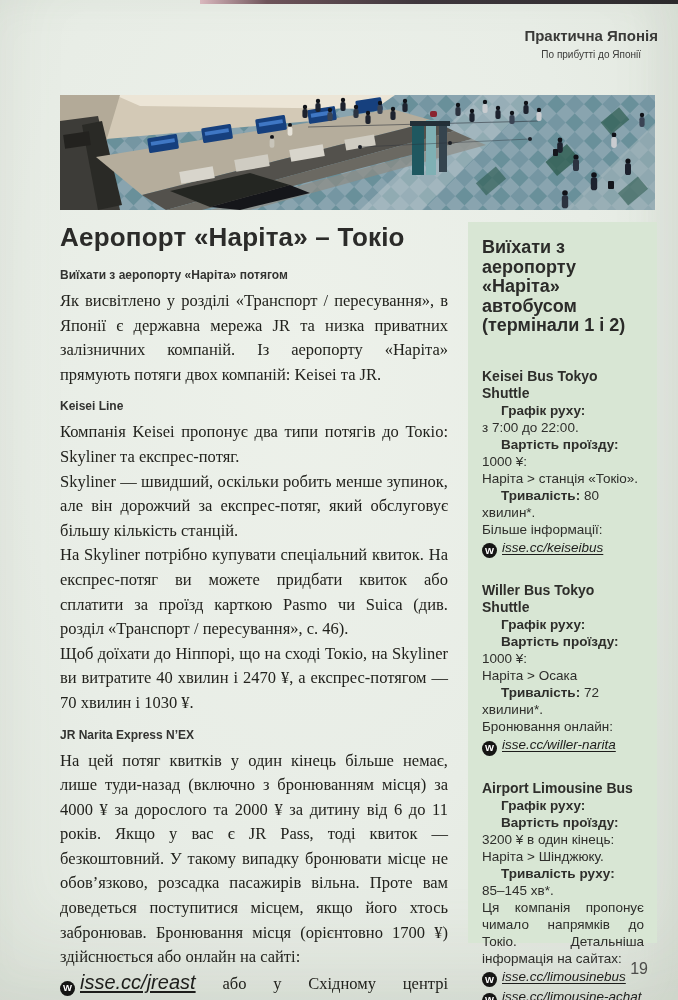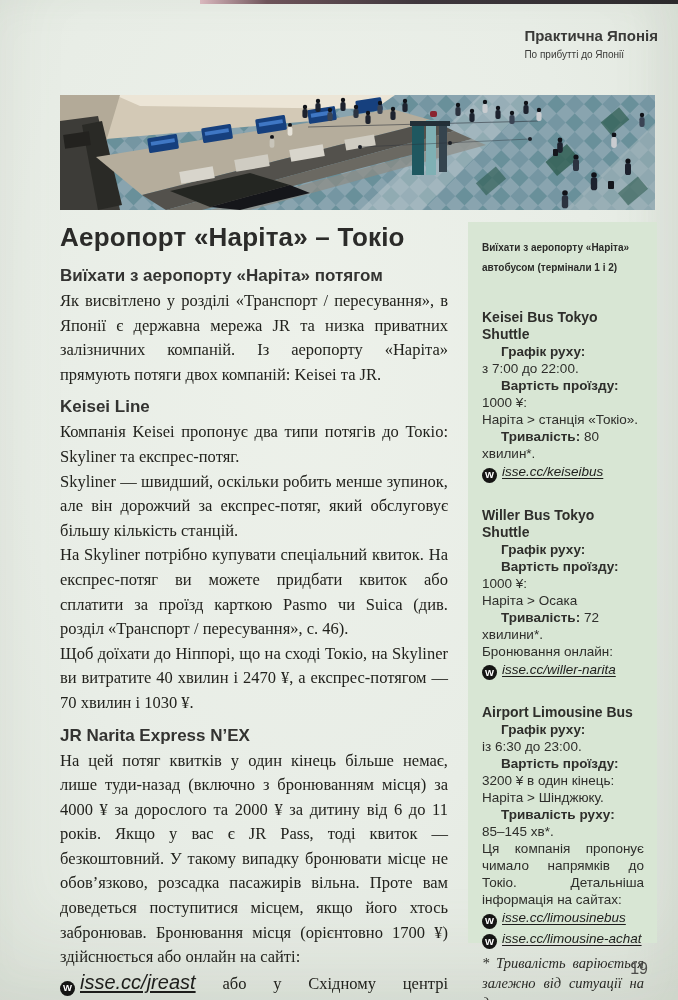--- a/index.html
+++ b/index.html
@@ -10,34 +10,34 @@
     overflow:hidden;
     font-family:"Liberation Sans",sans-serif;
     box-shadow:inset 0 -50px 70px rgba(115,125,110,.10), inset -18px 0 40px rgba(115,125,110,.07);
   }
   .top-edge{
     position:absolute;top:0;left:200px;right:0;height:4px;
     background:linear-gradient(90deg,#d8b0b8 0%, #5a3a42 14%, #221820 45%, #0d0a0e 100%);
     opacity:.85;
   }
   
-  .hdr{position:absolute;top:26px;right:20px;text-align:left;color:#3a3a38;}
+  .hdr{position:absolute;top:26px;right:20px;text-align:center;color:#3a3a38;}
   .hdr .l1{font-weight:bold;font-size:15px;line-height:19px;}
   .hdr .l2{font-size:10px;line-height:19px;}
   
   .photo{position:absolute;left:60px;top:95px;width:595px;height:115px;overflow:hidden;}
   .photo svg{display:block;width:100%;height:100%;}
   
   .main{position:absolute;left:60px;top:224px;width:388px;color:#24241f;}
   .title{
     font-size:26px;font-weight:bold;color:#2b2b29;
     margin:0 0 14px 0;letter-spacing:.2px;line-height:27px;
   }
   .h2{
-    font-size:17px;font-weight:bold;color:#333331;
+    font-size:12px;font-weight:bold;color:#333331;
     margin:9px 0 3px 0;line-height:21px;
   }
   .bt{
     font-family:"Liberation Serif",serif;
     font-size:16.5px;line-height:24.6px;
     text-align:justify;margin:0;color:#22221d;
   }
   .linkline{margin:0;}
   .wlink{
     font-family:"Liberation Sans",sans-serif;
@@ -51,21 +51,21 @@
     font-size:9.5px;font-weight:bold;font-style:normal;
     font-family:"Liberation Sans",sans-serif;
     vertical-align:-2px;margin-right:5px;
   }
   
   .sidebar{
     position:absolute;left:468px;top:222px;width:189px;height:721px;
     background:#d8e6d4;box-sizing:border-box;padding:16px 13px 14px 14px;
     color:#2e2e2b;font-size:13.5px;line-height:17px;
   }
-  .sb-title{font-size:10px;font-weight:bold;line-height:19.5px;margin:0 0 32px 0;color:#2b2b29;}
+  .sb-title{font-size:18px;font-weight:bold;line-height:19.5px;margin:0 0 32px 0;color:#2b2b29;}
   .sb-block{margin-top:24px;}
   .sb-block.first{margin-top:12px;}
   .sb-name{font-weight:bold;font-size:14px;line-height:17px;}
   .sb-row{line-height:17px;}
   .sb-row .b{font-weight:bold;padding-left:19px;}
   .sb-note{text-align:justify;line-height:17px;}
   .sb-link-row{line-height:18px;margin-top:1px;}
   .sb-link{
     font-style:italic;text-decoration:underline;text-underline-offset:2px;color:#1d1d1b;
   }
@@ -284,37 +284,37 @@
   <div class="sidebar">
     <div class="sb-title">Виїхати з аеропорту «Наріта» автобусом (термінали 1 і 2)</div>
 
     <div class="sb-block first">
       <div class="sb-name">Keisei Bus Tokyo Shuttle</div>
       <div class="sb-row"><span class="b">Графік руху:</span></div>
       <div class="sb-row">з 7:00 до 22:00.</div>
       <div class="sb-row"><span class="b">Вартість проїзду:</span> <span>1000 ¥:</span></div>
       <div class="sb-row">Наріта &gt; станція «Токіо».</div>
       <div class="sb-row"><span class="b">Тривалість:</span> <span>80 хвилин*.</span></div>
+      <div class="sb-row">Більше інформації:</div>
       <div class="sb-link-row"><span class="wbadge">W</span><span class="sb-link">isse.cc/keiseibus</span></div>
     </div>
 
     <div class="sb-block">
       <div class="sb-name">Willer Bus Tokyo Shuttle</div>
       <div class="sb-row"><span class="b">Графік руху:</span></div>
       <div class="sb-row"><span class="b">Вартість проїзду:</span> <span>1000 ¥:</span></div>
       <div class="sb-row">Наріта &gt; Осака</div>
       <div class="sb-row"><span class="b">Тривалість:</span> <span>72 хвилини*.</span></div>
       <div class="sb-row">Бронювання онлайн:</div>
       <div class="sb-link-row"><span class="wbadge">W</span><span class="sb-link">isse.cc/willer-narita</span></div>
     </div>
 
     <div class="sb-block">
       <div class="sb-name">Airport Limousine Bus</div>
       <div class="sb-row"><span class="b">Графік руху:</span></div>
-      <div class="sb-row">із 6:30 до 23:00.</div>
       <div class="sb-row"><span class="b">Вартість проїзду:</span></div>
       <div class="sb-row">3200 ¥ в один кінець:</div>
       <div class="sb-row">Наріта &gt; Шінджюку.</div>
       <div class="sb-row"><span class="b">Тривалість руху:</span></div>
       <div class="sb-row">85–145 хв*.</div>
       <div class="sb-note">Ця компанія пропонує чимало напрямків до Токіо. Детальніша інформація на сайтах:</div>
       <div class="sb-link-row"><span class="wbadge">W</span><span class="sb-link">isse.cc/limousinebus</span></div>
       <div class="sb-link-row"><span class="wbadge">W</span><span class="sb-link">isse.cc/limousine-achat</span></div>
       <div class="sb-foot">* Тривалість варіюється залежно від ситуації на дорогах.</div>
     </div>

